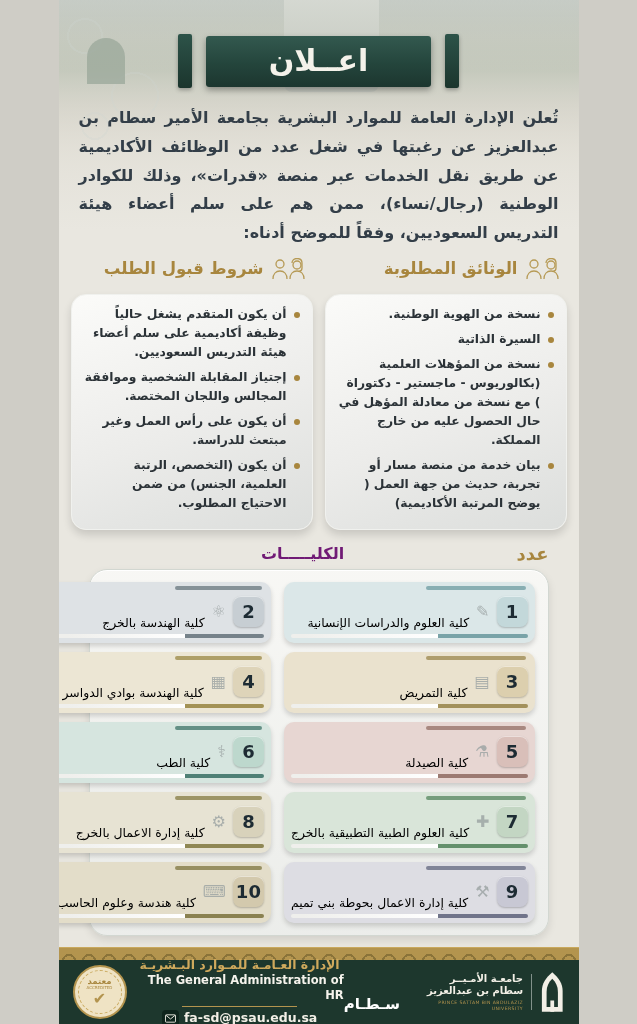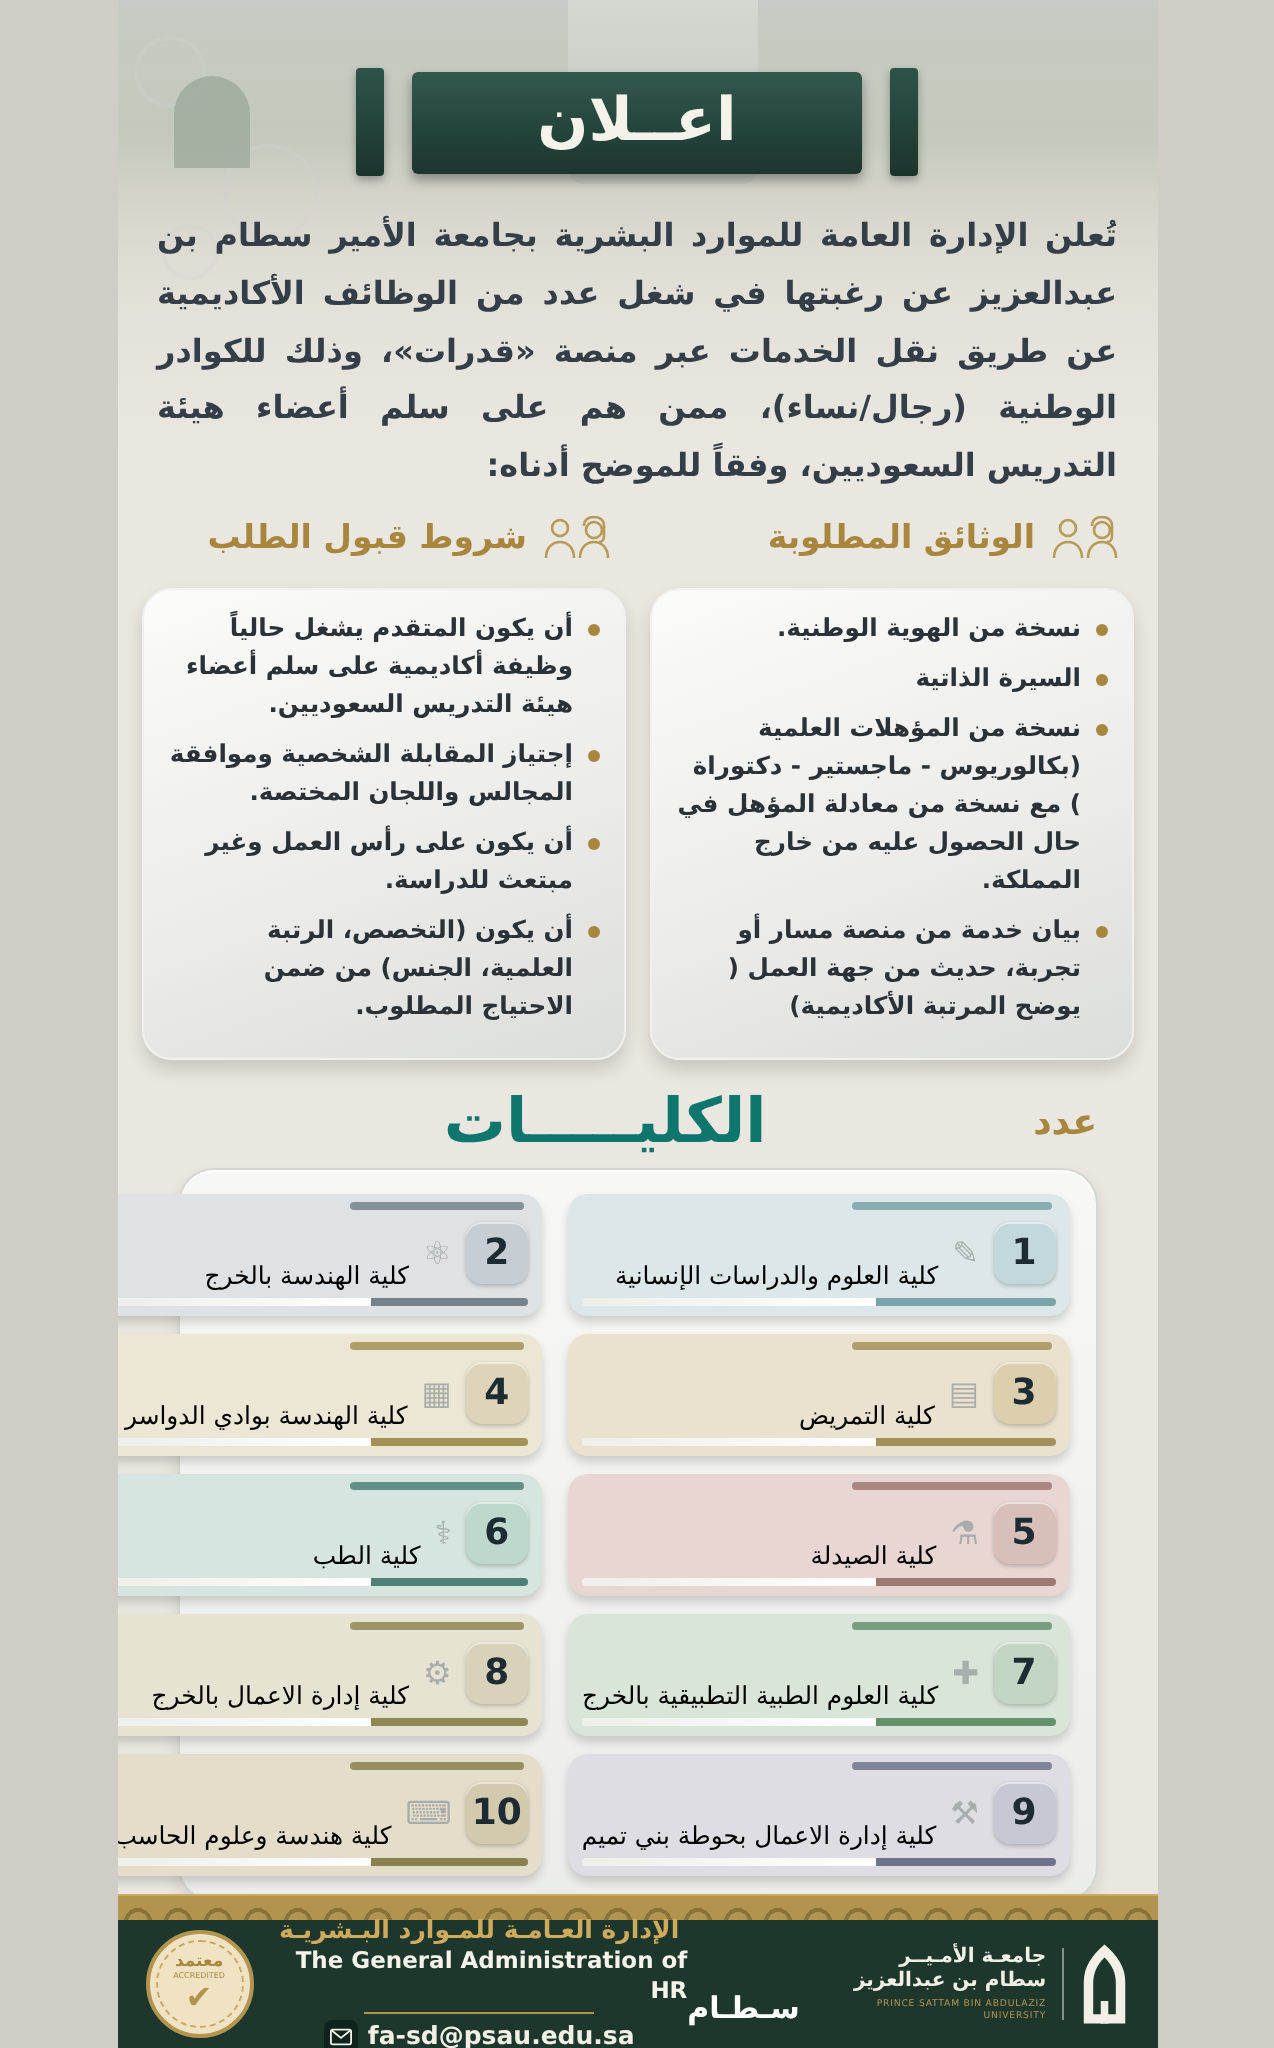--- a/index.html
+++ b/index.html
@@ -54,21 +54,21 @@
     background:linear-gradient(160deg,#fbfbf9 0%, #ececea 55%, #dcdedc 100%);
     border:1px solid #f0f1ee; box-shadow:0 5px 9px rgba(0,0,0,.14);
   }
   .panel ul { list-style:none; }
   .bullet { display:flex; gap:7px; margin-bottom:6px; }
   .dot { flex:0 0 auto; width:6px; height:6px; border-radius:50%; background:#a8863e; margin-top:7px; }
   .btext { font-size:12.3px; font-weight:bold; color:#2b3237; line-height:1.55; }
   
   .col-head { display:flex; align-items:center; margin:13px 30px 5px; }
   .count-label { color:#a8863e; font-size:18px; font-weight:bold; }
-  .colleges-title { flex:1; text-align:center; color:#0f766e; font-size:31px; font-weight:bold; }
+  .colleges-title { flex:1; text-align:center; color:#701a75; font-size:16px; font-weight:bold; }
   .colleges-panel {
     margin:0 30px; padding:12px 13px; border-radius:18px;
     background:linear-gradient(180deg, rgba(250,250,248,.85), rgba(236,238,236,.85));
     border:1.5px solid #d2d7d1; box-shadow:0 4px 8px rgba(0,0,0,.10), inset 0 1px 0 #ffffff;
     display:grid; grid-template-columns:1fr 1fr; column-gap:13px; row-gap:9px;
   }
   .college-card { border-radius:10px; padding:3px 7px 5px; box-shadow:0 3px 5px rgba(0,0,0,.16); }
   .card-top { height:4px; width:42%; margin:1px 2px 3px 0; border-radius:2px; opacity:.85; }
   .card-row { display:flex; align-items:center; gap:7px; }
   .num-badge {

